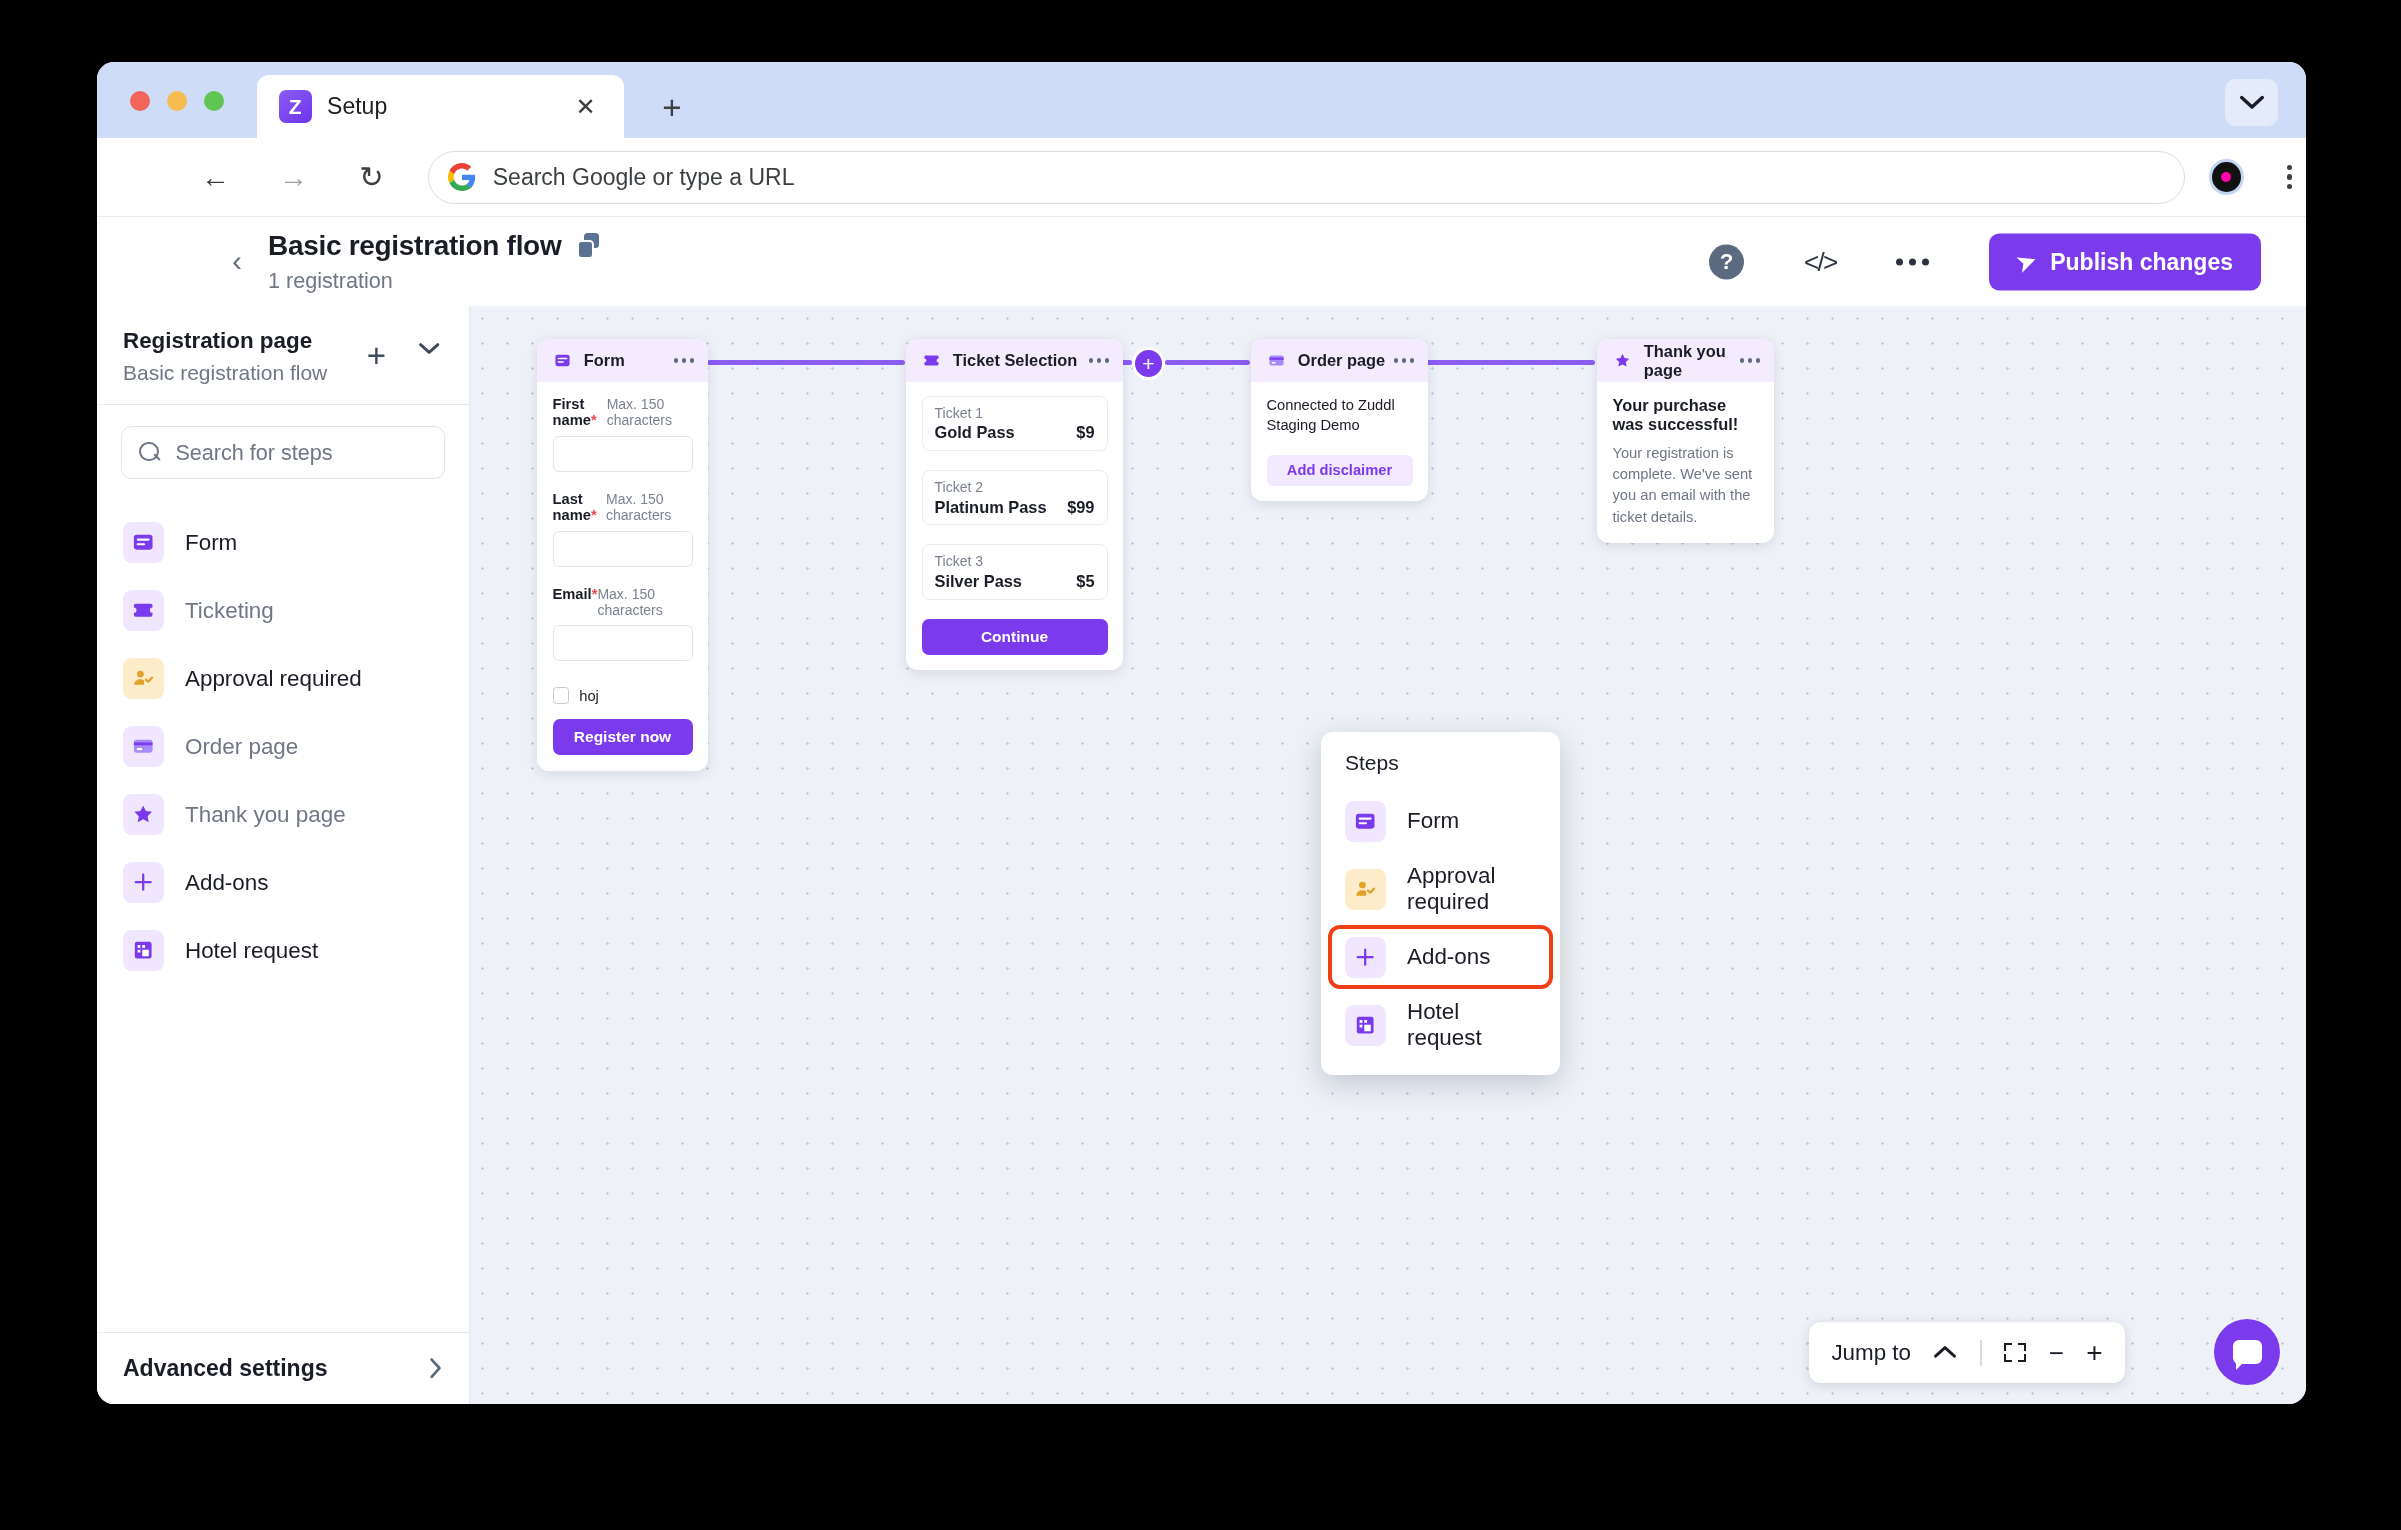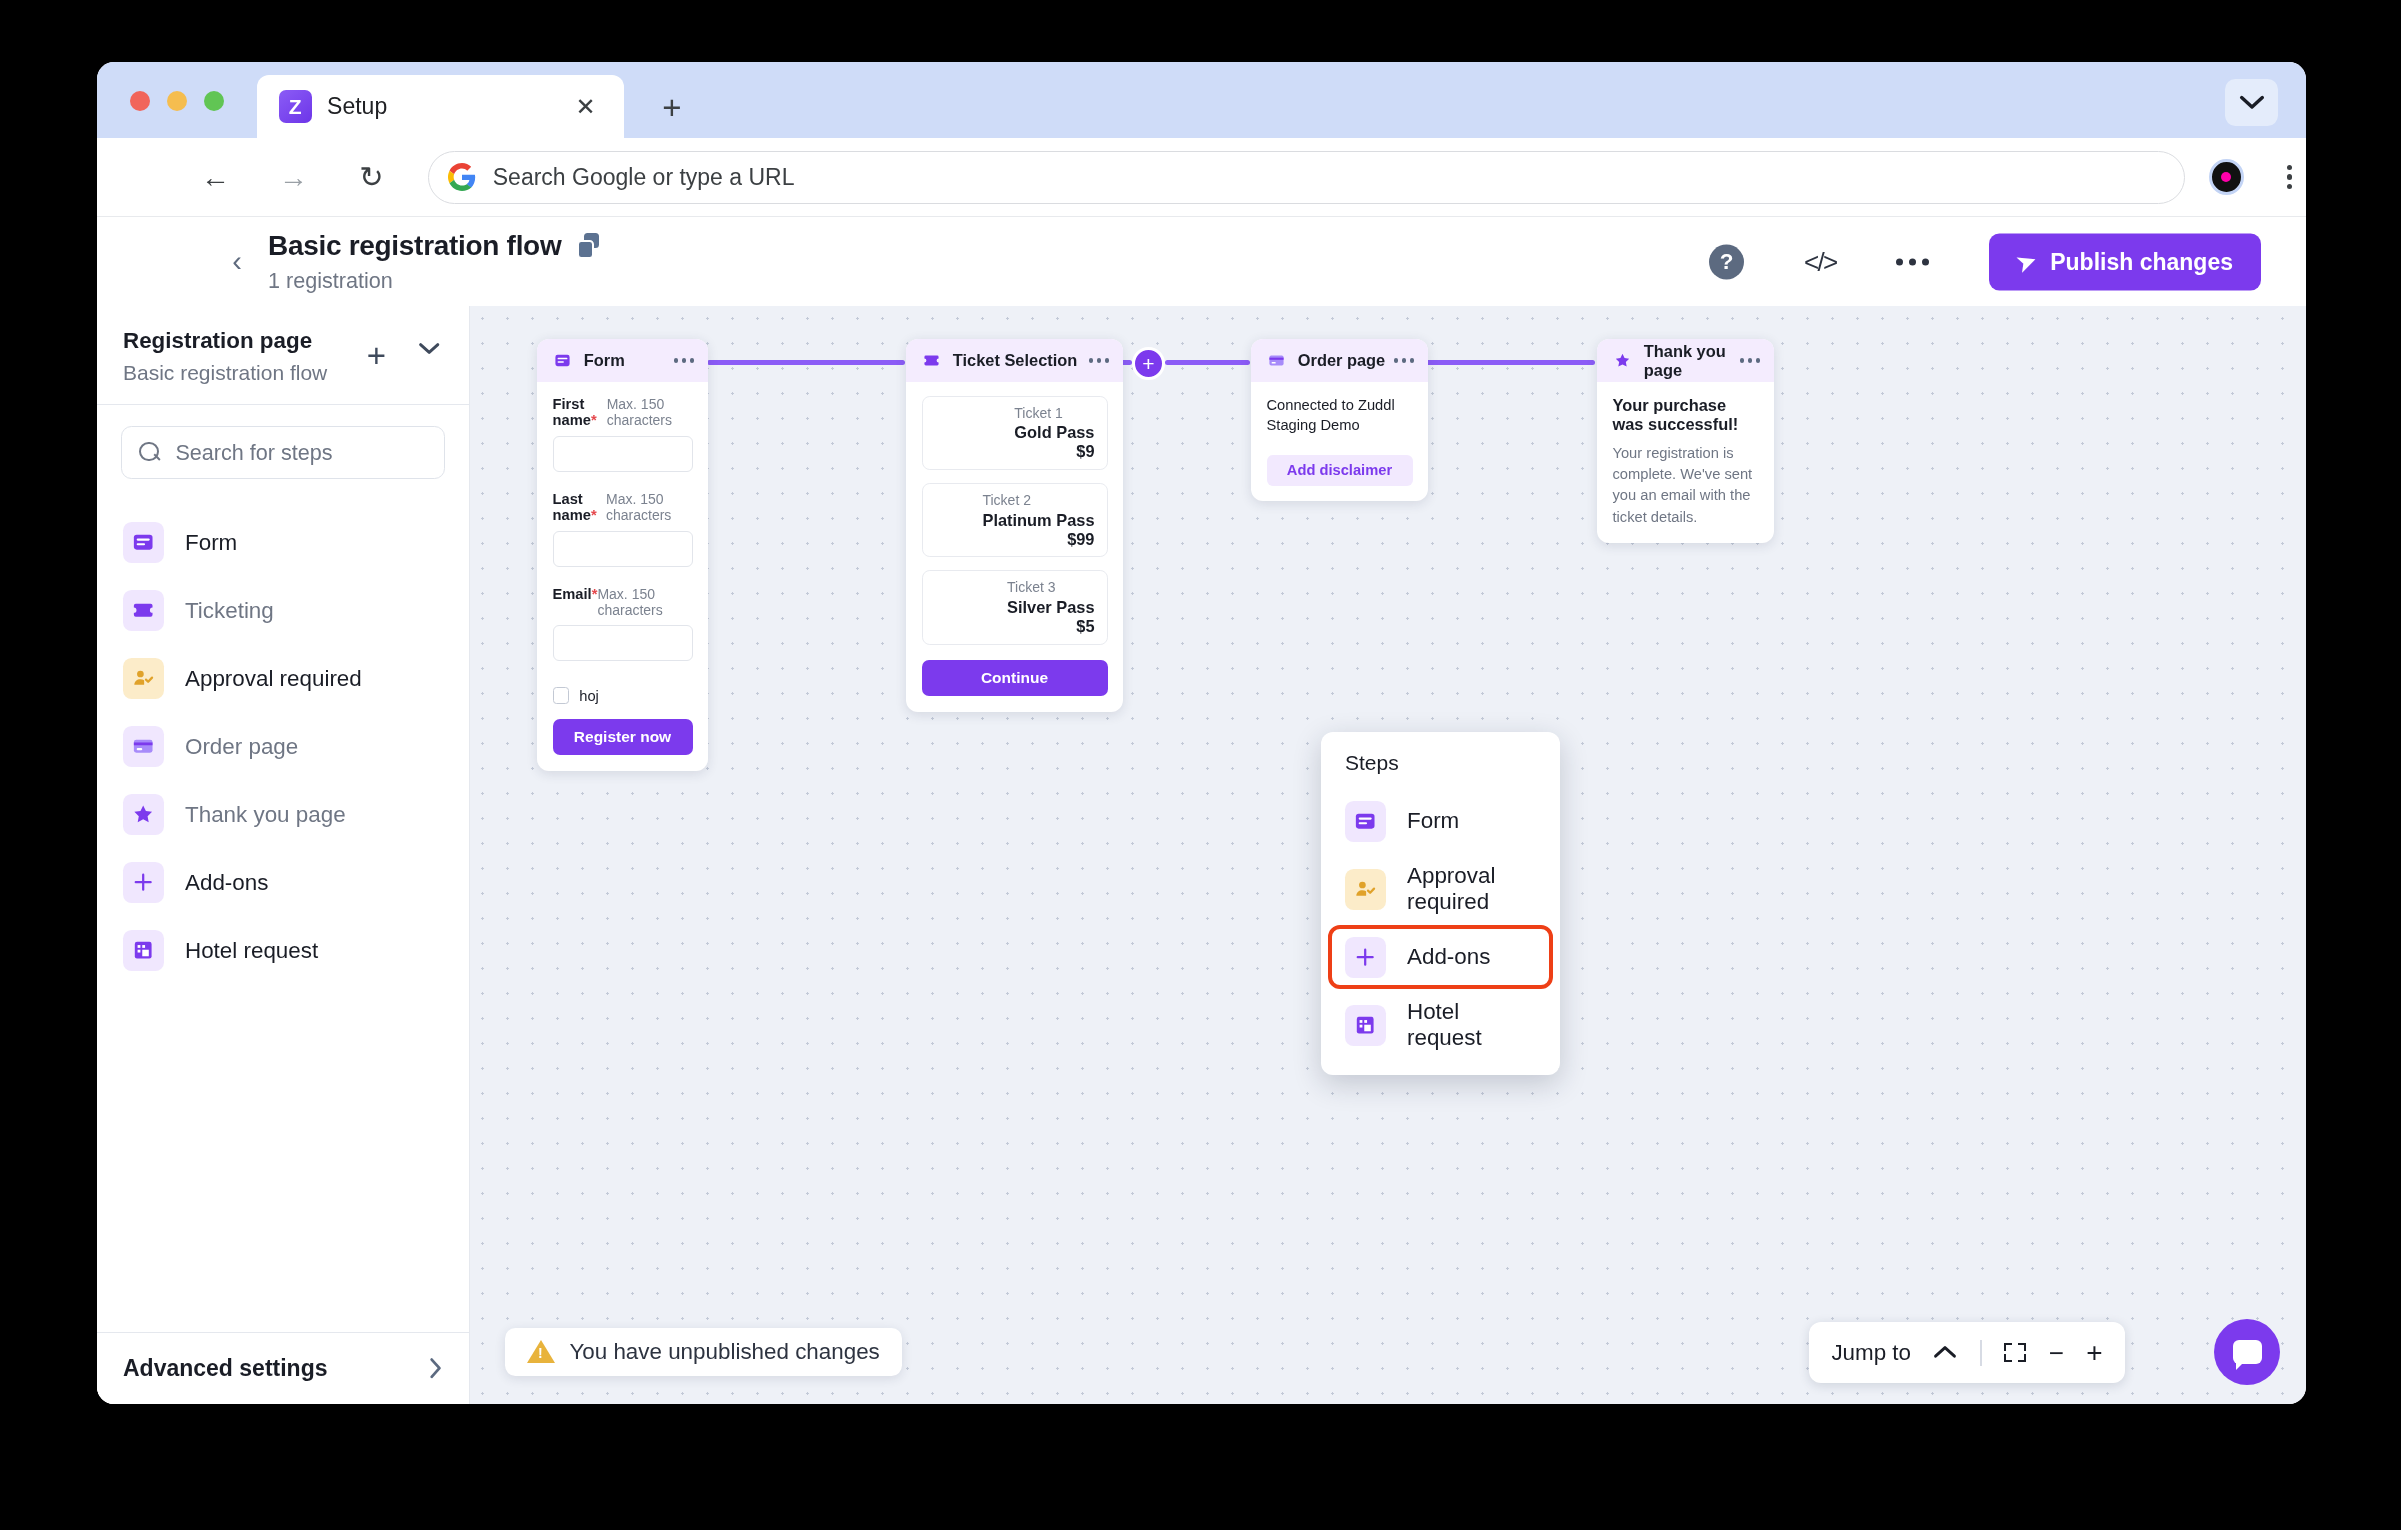--- a/index.html
+++ b/index.html
@@ -240,22 +240,22 @@
   .chk-row { display: flex; align-items: center; gap: 10.4px; margin-top: 7px; }
   .chk-box { width: 16.4px; height: 16.4px; border: 1.4px solid #c3c9d4; border-radius: 3.5px; }
   .chk-label { font-size: 14.7px; color: #1a1d26; }
   .node-cta {
     margin-top: 15.5px; height: 36px; background: #7c3aed; border-radius: 7px;
     color: #fff; font-size: 15.5px; font-weight: bold;
     display: flex; align-items: center; justify-content: center;
   }
   .ticket-row {
     border: 0.9px solid #e8eaef; border-radius: 7.8px;
-    padding: 7.8px 12px; margin-bottom: 13px;
-    display: flex; align-items: flex-end; justify-content: space-between; flex-direction: column;
+    padding: 7.8px 12px; margin-bottom: 19px;
+    display: flex; align-items: flex-end; justify-content: space-between;
   }
   .ticket-idx { font-size: 14px; color: #7b828f; }
   .ticket-name { font-size: 16.4px; font-weight: bold; color: #1a1d26; margin-top: 2.6px; }
   .ticket-price { font-size: 16.4px; font-weight: bold; color: #1a1d26; white-space: nowrap; }
   .op-text { font-size: 14.7px; color: #1a1d26; line-height: 1.35; }
   .op-cta {
     margin-top: 19px; height: 31px; background: #f2e9fe; border-radius: 6px;
     color: #7c3aed; font-size: 14.7px; font-weight: bold;
     display: flex; align-items: center; justify-content: center;
   }
@@ -646,24 +646,20 @@
               <span></span>
               <span></span>
             </div>
         </div>
         <div class="node-body">
           <div class="ty-h">Your purchase was successful!</div>
           <div class="ty-p">Your registration is complete. We've sent you an email with the ticket details.</div>
         </div>
       </div>
 
-      <div class="unpub">
-        <div class="warn-tri"></div>
-        <div class="unpub-txt">You have unpublished changes</div>
-      </div>
 
       <div class="zoombar">
         <div class="jump-txt">Jump to</div>
         <div class="jump-chev">
           <svg width="24" height="14.7" viewBox="0 0 28 17">
               <path d="M3 13 L14 3 L25 13" stroke="#1a1d26" stroke-width="3.4" fill="none" stroke-linecap="round" stroke-linejoin="round"></path>
             </svg>
         </div>
         <div class="zb-sep"></div>
         <div class="fs-icon">

